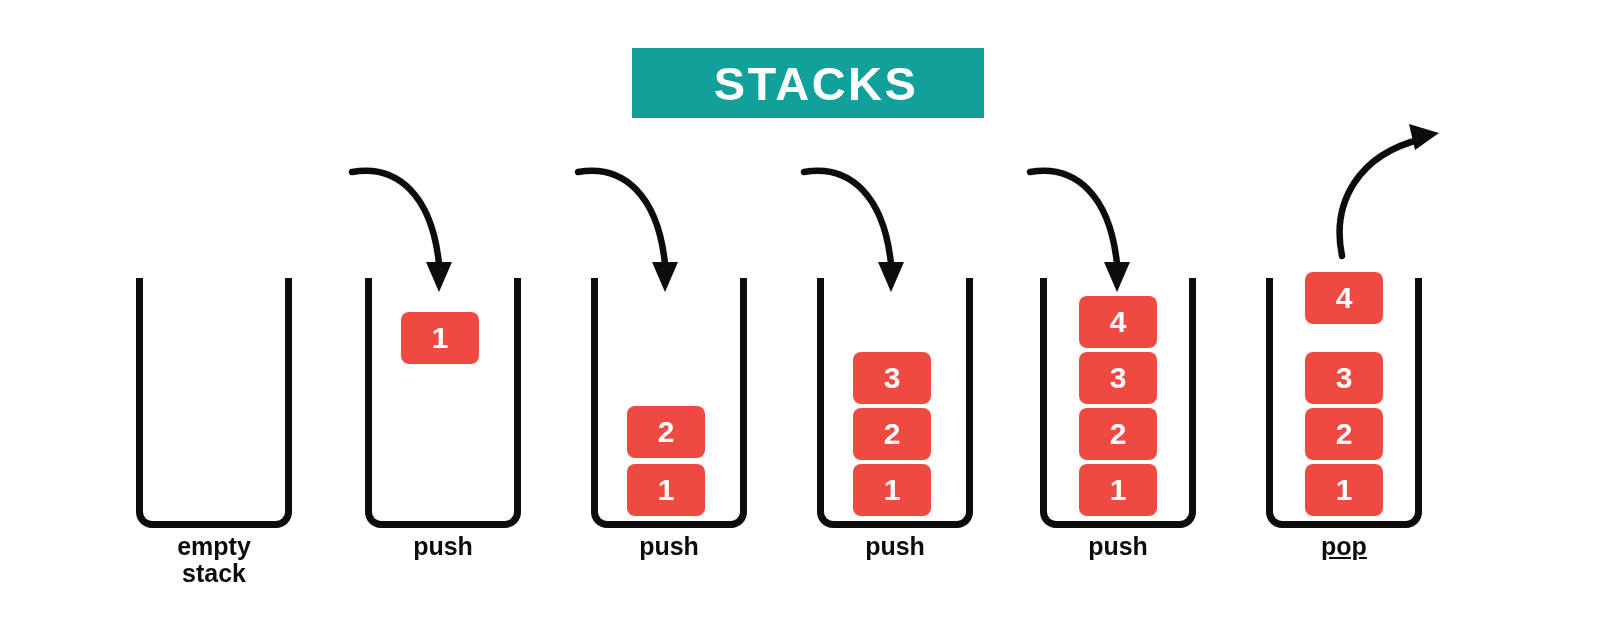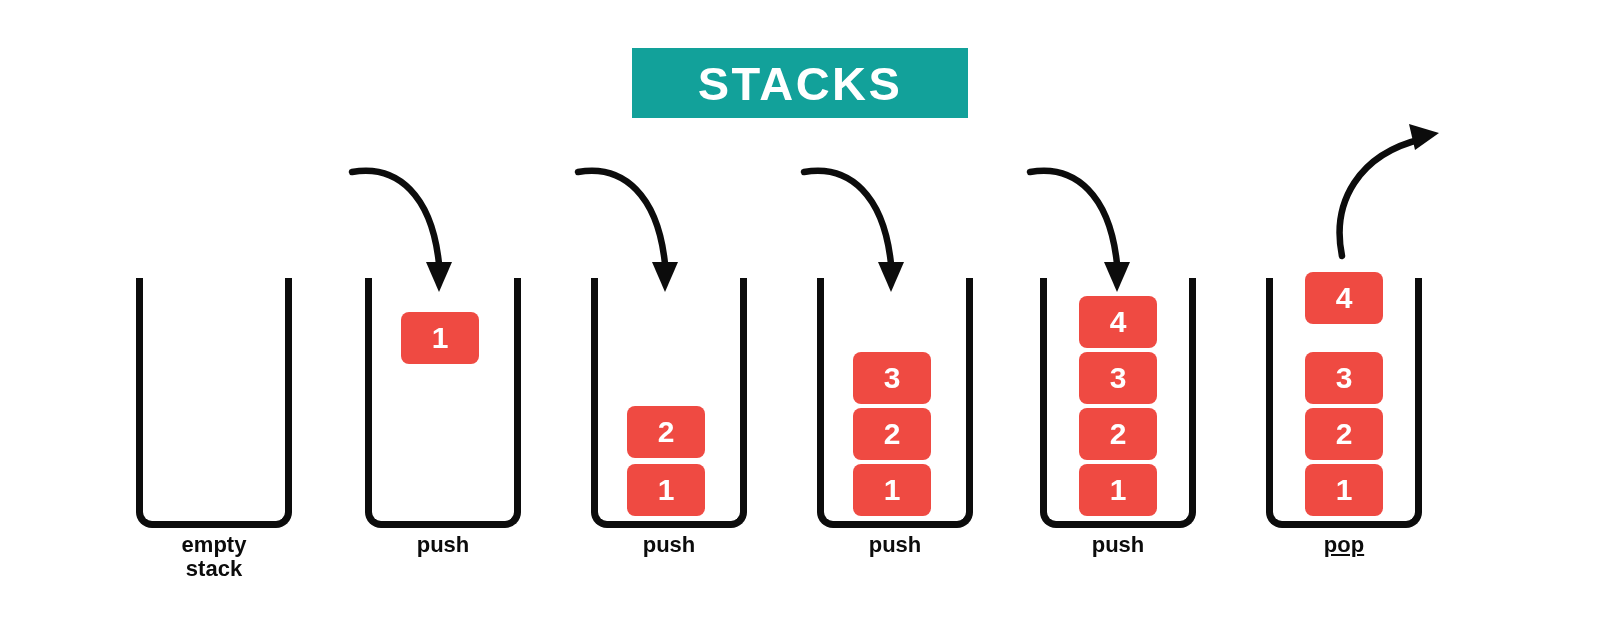--- a/index.html
+++ b/index.html
@@ -20,20 +20,21 @@
   #title-banner {
     position: absolute;
     left: 632px;
     top: 48px;
     width: 336px;
     height: 70px;
     background: #12A19A;
     display: flex;
     align-items: center;
     justify-content: center;
+    padding-left: 16px;
   }
   #title-text {
     color: #ffffff;
     font-size: 47px;
     font-weight: bold;
     letter-spacing: 2.5px;
     font-family: "Liberation Sans", sans-serif;
     line-height: 1;
   }
 
@@ -72,21 +73,21 @@
     line-height: 1;
     font-family: "Liberation Sans", sans-serif;
   }
 
   
   .caption {
     position: absolute;
     text-align: center;
     color: #0c0c0c;
     font-weight: bold;
-    font-size: 22px;
+    font-size: 25px;
     line-height: 1.08;
     font-family: "Liberation Sans", sans-serif;
     white-space: pre-line;
   }
 
   
   .arrow-svg {
     position: absolute;
     overflow: visible;
     pointer-events: none;

